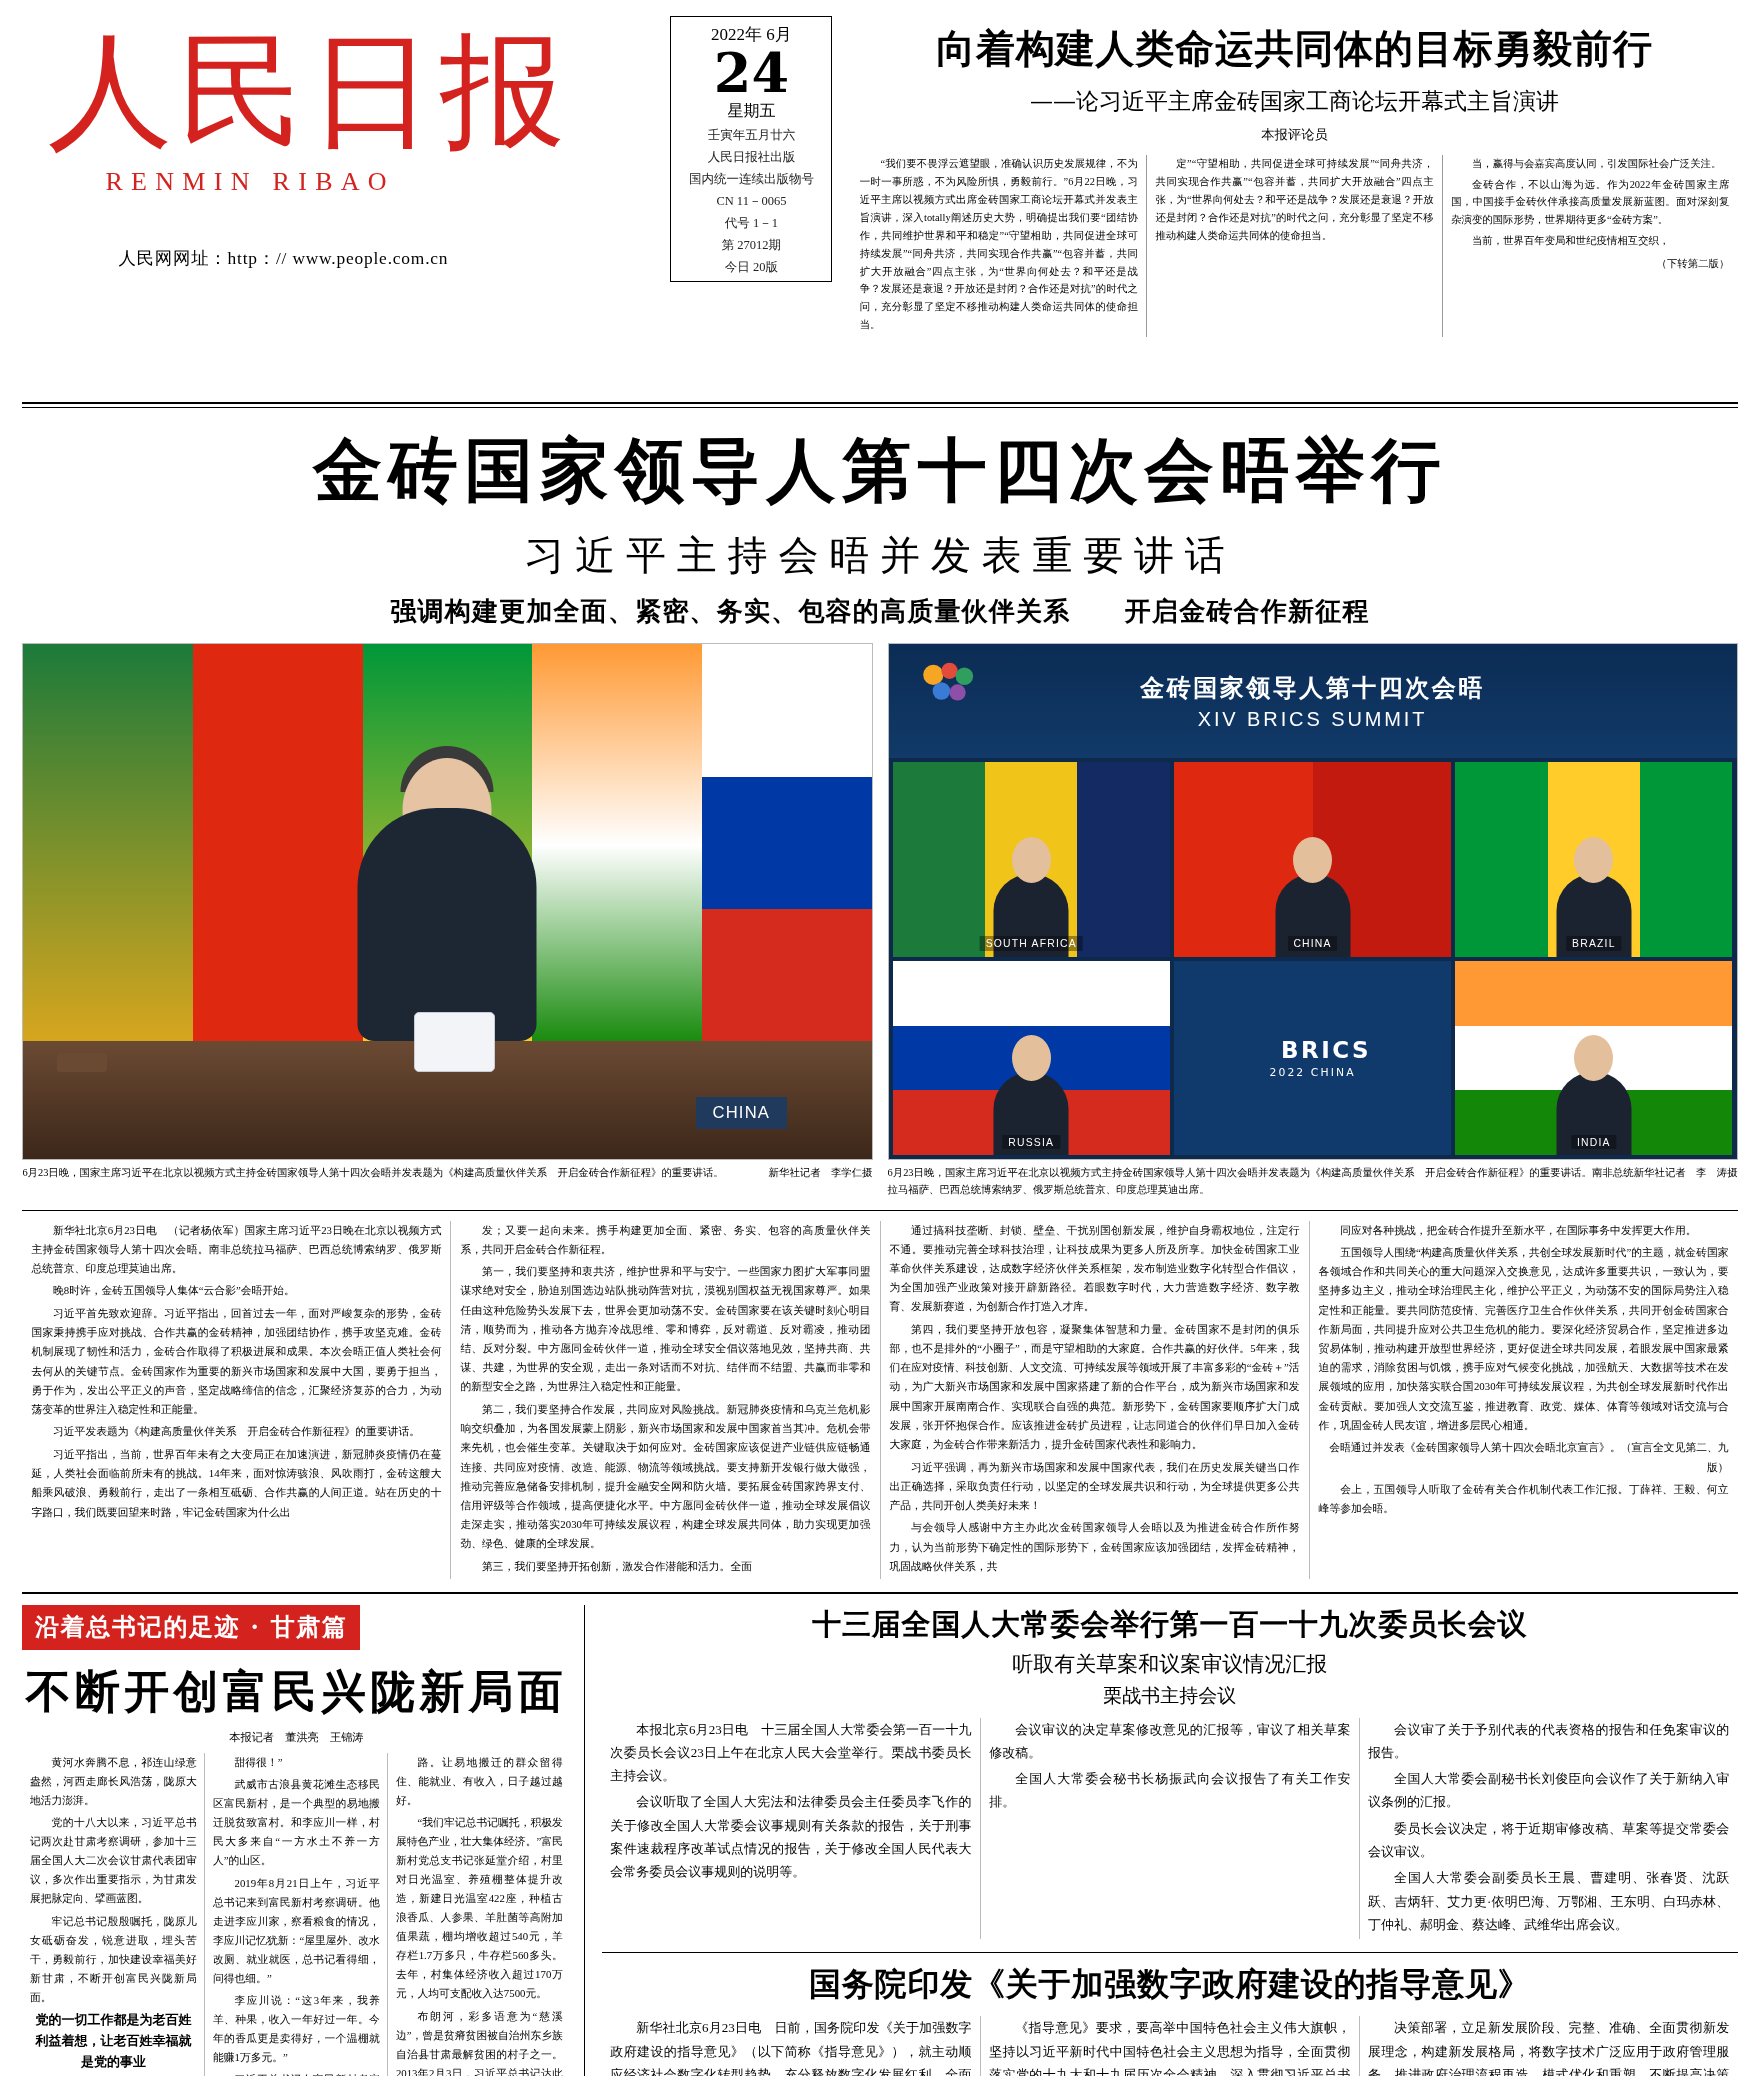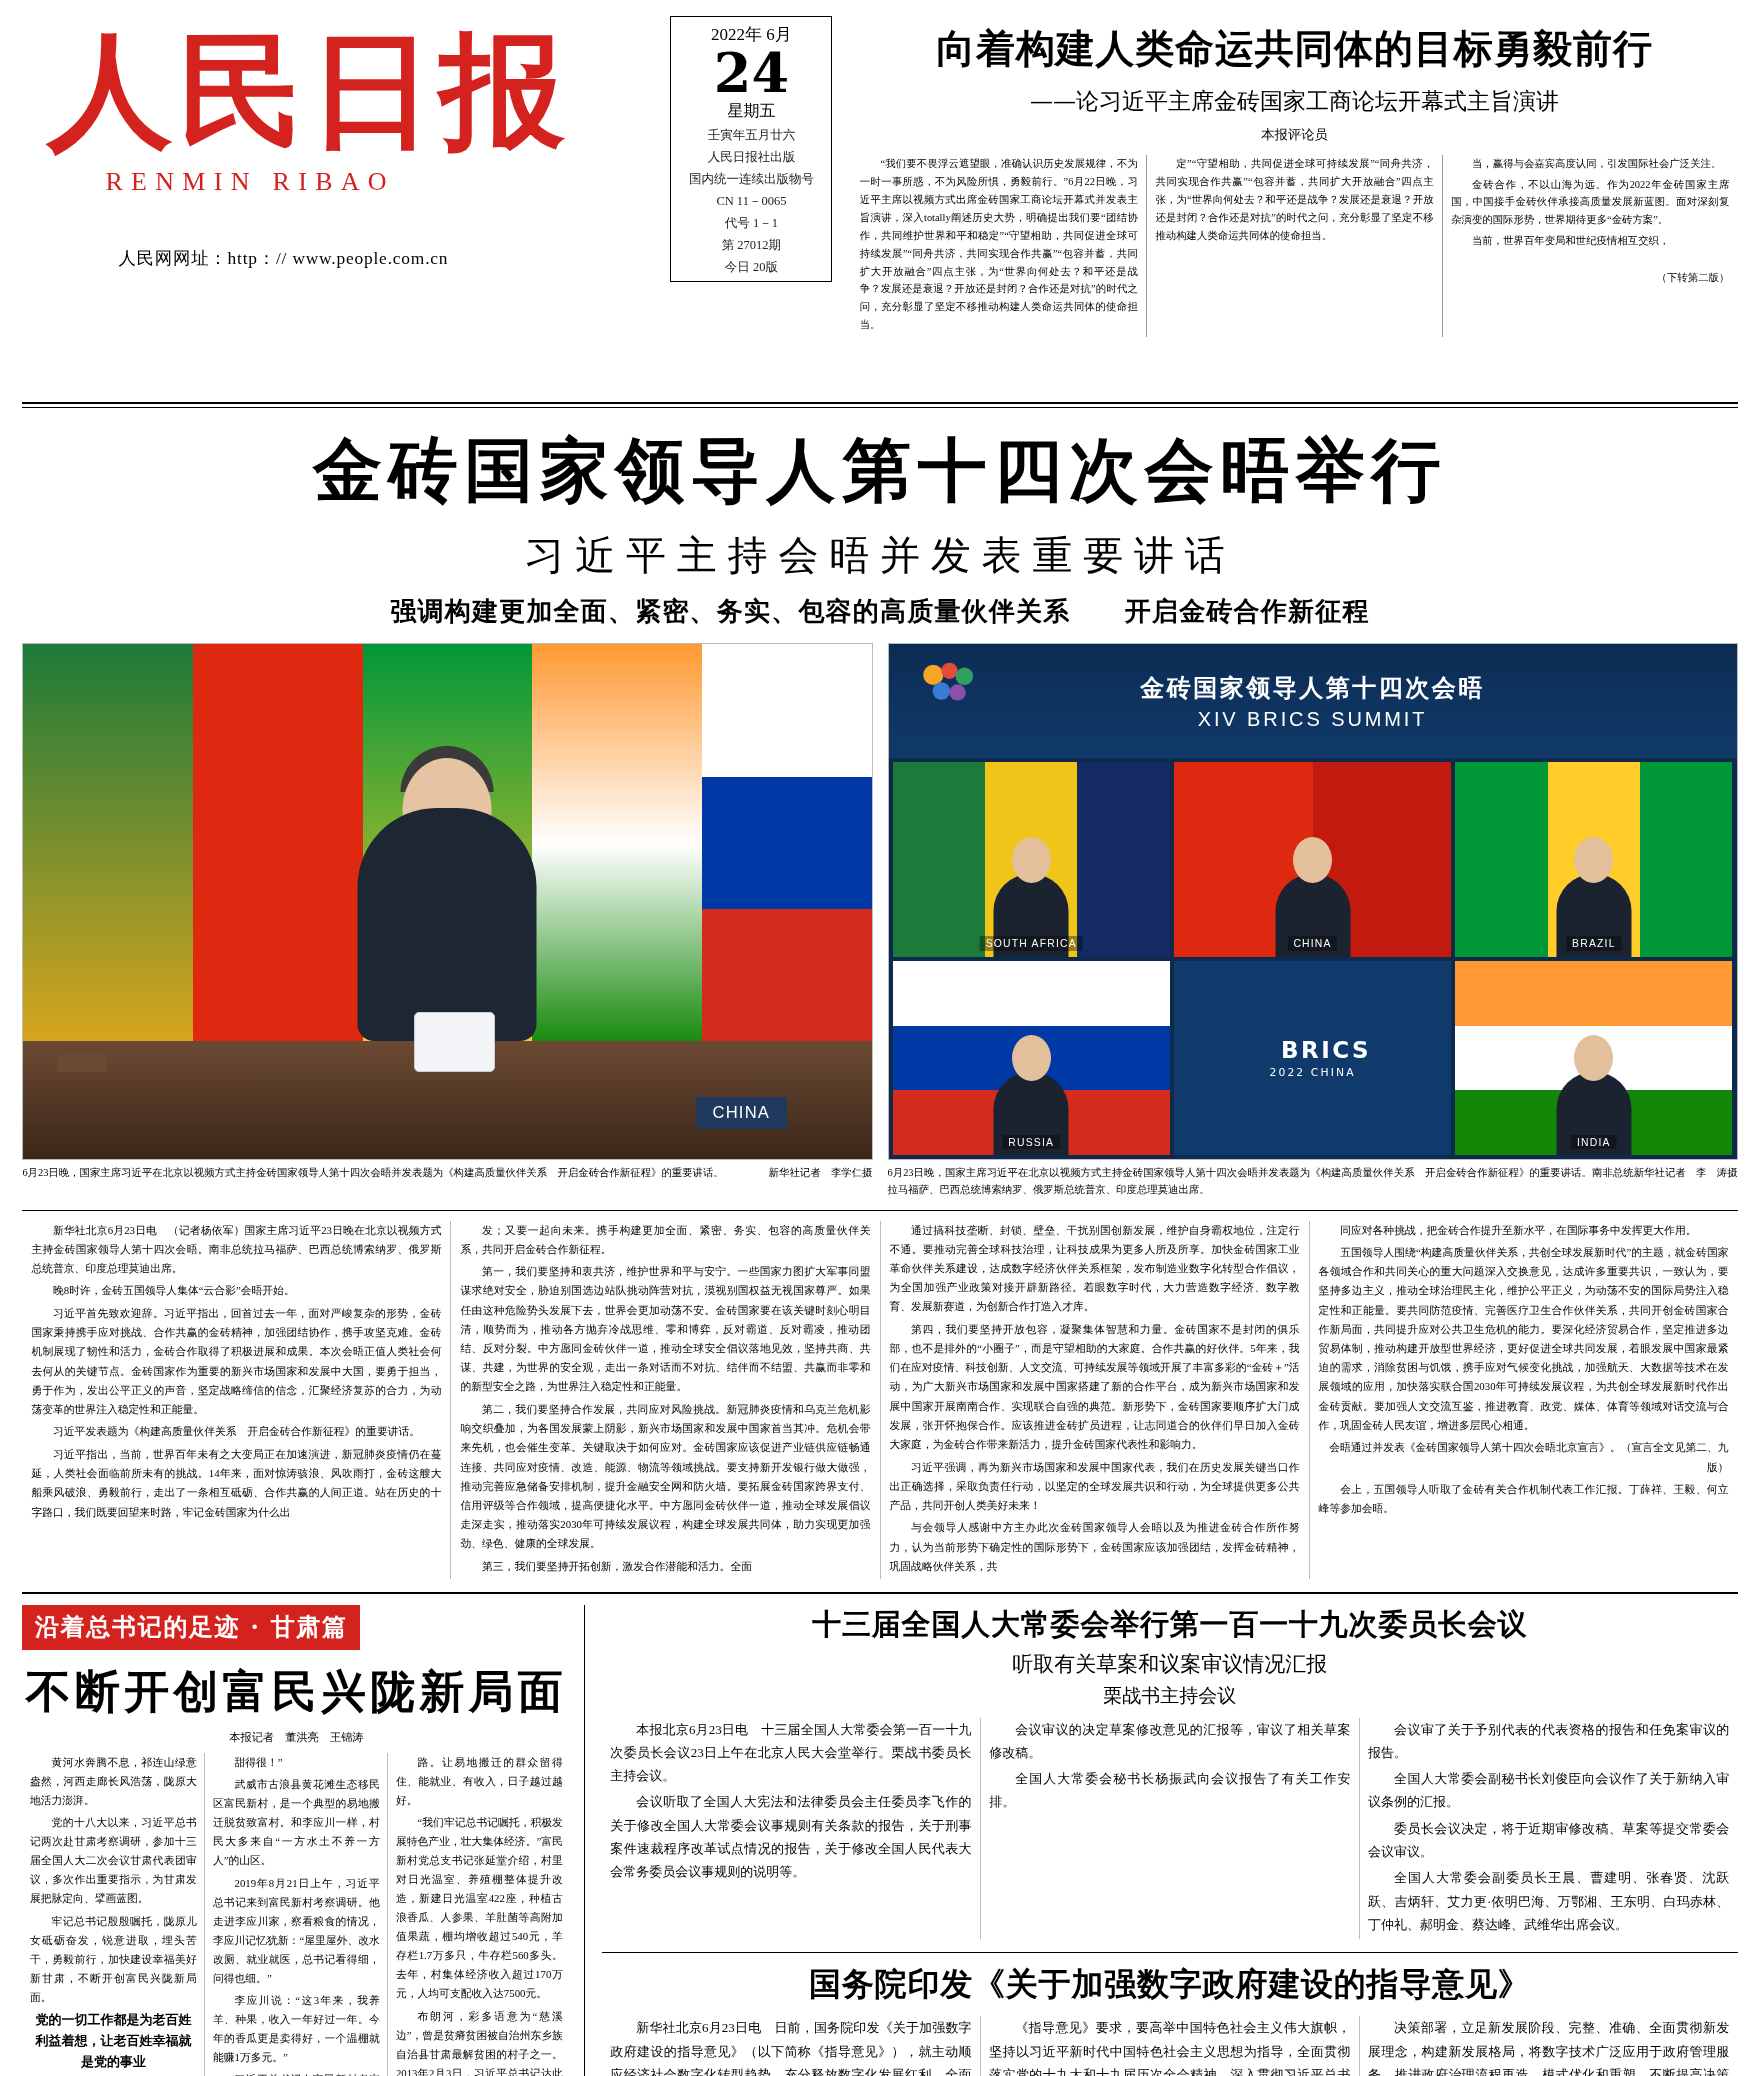--- a/index.html
+++ b/index.html
@@ -2,39 +2,39 @@
 <html style="font-size:6.6px"><head>
 <meta charset="utf-8">
 <style>
   html,body{margin:0;padding:0;background:#fff;}
   body{width:1760px;font-family:"DejaVu Sans","Liberation Sans",sans-serif;color:#000;}
   .page{width:1760px;height:2513px;position:relative;box-sizing:border-box;padding:11.6px 22.4px 0 22.4px;background:#fff;}
 
   
   .masthead{display:flex;align-items:flex-start;height:386px;}
   .mh-left{width:648px;position:relative;}
-  .logo{font-family:"DejaVu Serif","Liberation Serif",serif;font-weight:bold;color:#d4231f;font-size:125px;letter-spacing:5.8px;line-height:1;margin:16.6px 0 0 25px;}
+  .logo{font-family:"DejaVu Serif","Liberation Serif",serif;font-weight:normal;color:#d4231f;font-size:125px;letter-spacing:5.8px;line-height:1;margin:16.6px 0 0 25px;}
   .logo-pinyin{color:#d4231f;font-size:26px;letter-spacing:8.3px;font-family:"Liberation Serif",serif;margin:14px 0 0 83px;}
   .mh-site{font-family:"Liberation Serif",serif;font-size:17.4px;margin:49px 0 0 96px;letter-spacing:0.8px;}
 
   .mh-date{width:162px;border:1.2px solid #000;box-sizing:border-box;margin-top:4.2px;text-align:center;padding:5.8px 0 4.2px;}
   .mh-date .d1{font-size:17px;font-family:"Liberation Serif",serif;}
   .mh-date .dnum{font-size:54px;font-weight:bold;line-height:1.02;font-family:"DejaVu Serif",serif;}
   .mh-date .d2{font-size:16px;margin-top:0.8px;font-family:"Liberation Serif",serif;}
   .mh-date .d3{font-size:12.5px;margin-top:5px;color:#222;font-family:"Liberation Serif",serif;}
 
   .mh-right{flex:1;padding-left:19px;}
   .mh-h1{font-size:39px;font-weight:bold;text-align:center;letter-spacing:0.8px;font-family:"DejaVu Serif","Liberation Serif",serif;margin-top:10px;}
   .mh-h2{font-size:23px;text-align:center;margin-top:10.8px;font-family:"DejaVu Serif",serif;}
   .mh-h3{font-size:13.3px;text-align:center;margin-top:9px;font-family:"Liberation Serif",serif;}
   .mh-cols{display:flex;margin-top:10.8px;gap:0;}
   .mh-col{flex:1;padding:0 8.3px;font-size:10.4px;line-height:1.72;text-align:justify;font-family:"Liberation Serif",serif;border-right:0.8px solid #999;}
   .mh-col:last-child{border-right:none;}
   .mh-col p{margin:0 0 2.5px 0;text-indent:2em;}
-  .mh-cont{text-align:right;font-size:10.4px;margin-top:19px;}
+  .mh-cont{text-align:right;font-size:10.4px;margin-top:5px;}
 
   .rule-thick{border-top:2.9px solid #000;border-bottom:1.2px solid #000;height:3.7px;margin:4.2px 0 0;}
 
   
   .head-main{text-align:center;font-size:69px;font-weight:bold;letter-spacing:6.6px;margin:16.6px 0 0;font-family:"DejaVu Serif","Liberation Serif",serif;}
   .head-sub{text-align:center;font-size:40px;letter-spacing:10.8px;margin:10.8px 0 0;font-family:"DejaVu Sans",sans-serif;}
   .head-third{text-align:center;font-size:26px;letter-spacing:1.2px;font-weight:bold;margin:11.6px 0 0;font-family:"DejaVu Serif",serif;}
 
   
   .photos{display:flex;gap:15px;margin-top:14px;}

